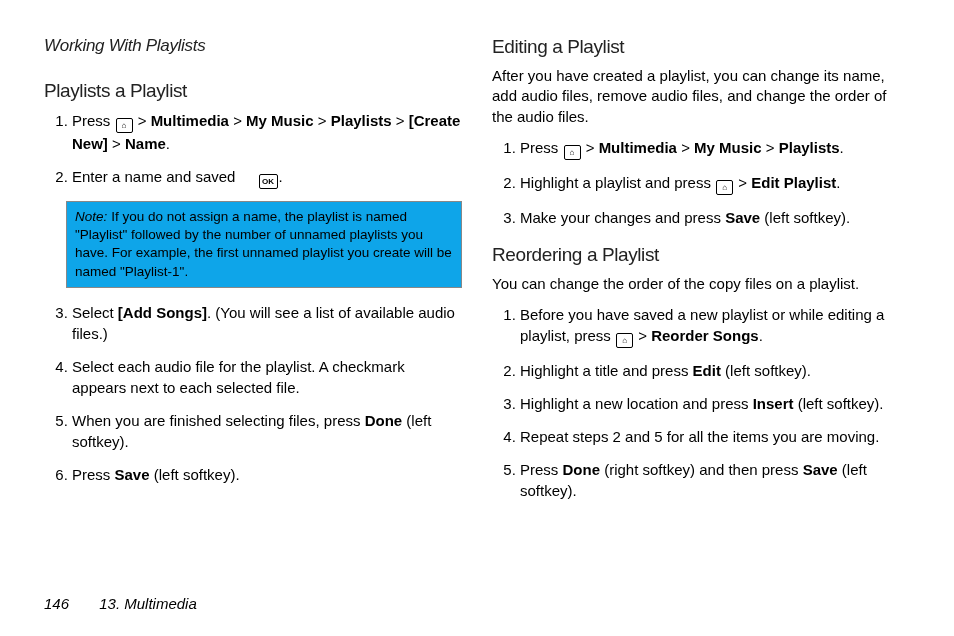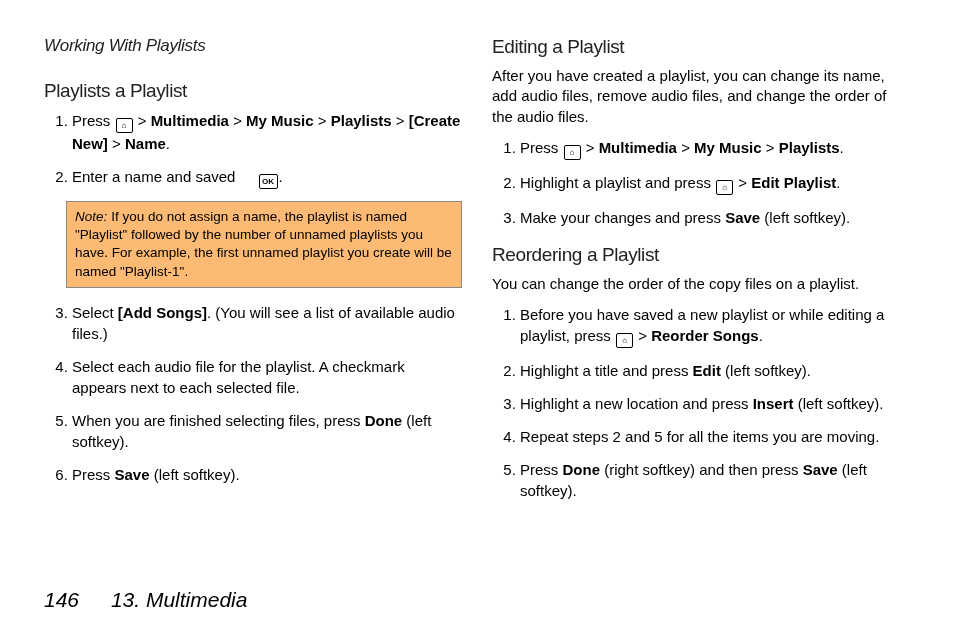--- a/index.html
+++ b/index.html
@@ -49,33 +49,33 @@
     padding-left: 28px;
     font-size: 15px;
     line-height: 1.4;
   }
   ol li {
     margin-bottom: 12px;
   }
   .b { font-weight: bold; }
   .note {
     border: 1px solid #888;
-    background: #fdba74;
+    background: #0ea5e9;
     margin: 8px 0 14px 22px;
     padding: 6px 8px;
     font-size: 13.5px;
     line-height: 1.35;
   }
   .note-label { font-style: italic; margin-right: 4px; }
   .footer {
     position: absolute;
     bottom: 24px;
     left: 44px;
     font-style: italic;
-    font-size: 21px;
+    font-size: 15px;
   }
   .footer .pg { margin-right: 26px; }
   
   .icon-home, .icon-ok {
     display: inline-block;
     vertical-align: -2px;
     width: 15px;
     height: 13px;
     border: 1.2px solid #000;
     border-radius: 2px;

